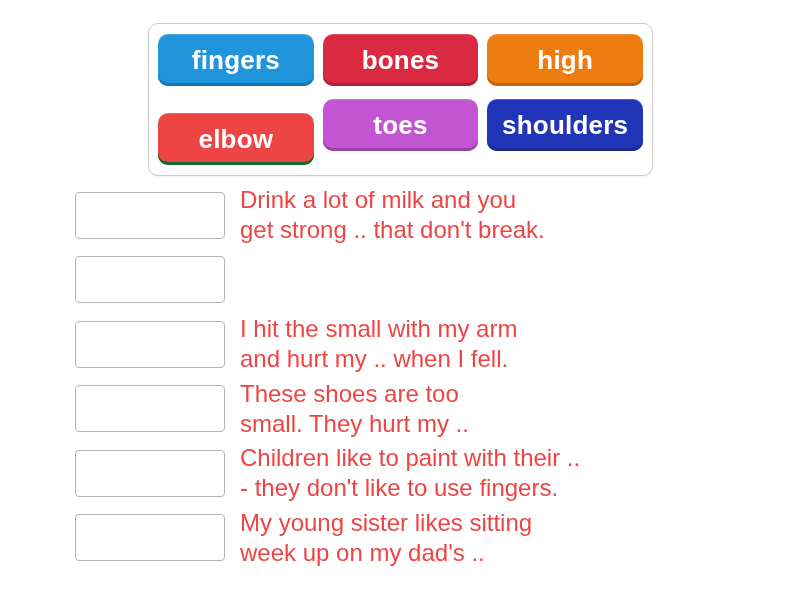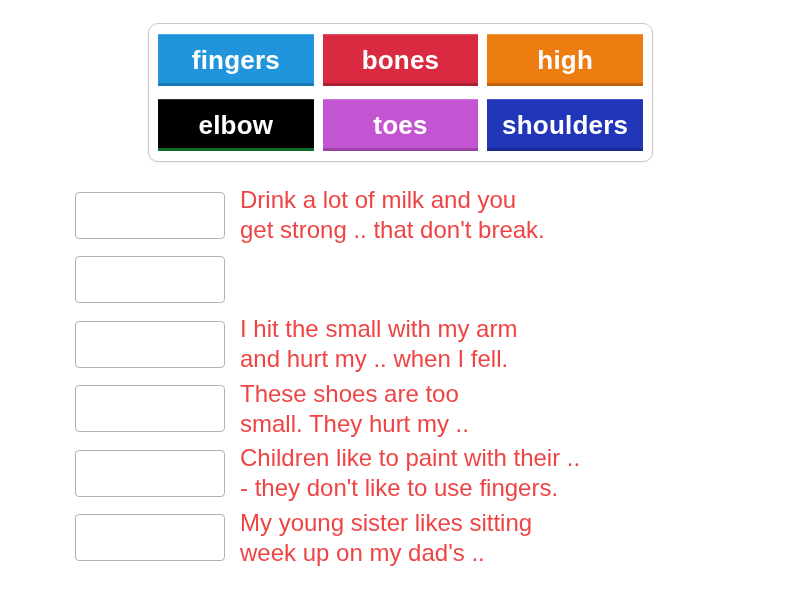--- a/index.html
+++ b/index.html
@@ -27,21 +27,21 @@
     border-radius: 10px;
     padding: 10px 9px;
     display: flex;
     flex-wrap: wrap;
     gap: 13px 9px;
     box-shadow: 0 1px 2px rgba(0,0,0,0.06);
   }
   .tile {
     flex: 0 0 calc(33.333% - 6px);
     height: 52px;
-    border-radius: 0;
+    border-radius: 10px;
     display: flex;
     align-items: center;
     justify-content: center;
     color: #ffffff;
     font-weight: 700;
     font-size: 26px;
     letter-spacing: 0.2px;
     box-shadow: inset 0 -3px 0 rgba(0,0,0,0.22), inset 0 1px 0 rgba(255,255,255,0.18);
     cursor: grab;
     user-select: none;
@@ -78,21 +78,21 @@
 </style>
 </head>
 <body>
 
 <div id="stage">
 
   <div class="word-bank">
     <div class="tile" style="background: rgb(32, 149, 219); box-shadow: rgb(24, 120, 178) 0px -3px 0px inset, rgba(255, 255, 255, 0.18) 0px 1px 0px inset;">fingers</div>
     <div class="tile" style="background: rgb(217, 42, 65); box-shadow: rgb(173, 33, 52) 0px -3px 0px inset, rgba(255, 255, 255, 0.18) 0px 1px 0px inset;">bones</div>
     <div class="tile" style="background: rgb(238, 125, 17); box-shadow: rgb(192, 100, 13) 0px -3px 0px inset, rgba(255, 255, 255, 0.18) 0px 1px 0px inset;">high</div>
-    <div class="tile" style="background: #000000; box-shadow: rgb(16, 108, 45) 0px -3px 0px inset, rgba(255, 255, 255, 0.18) 0px 1px 0px inset;">elbow</div>
+    <div class="tile" style="background: #ef4444; box-shadow: rgb(16, 108, 45) 0px -3px 0px inset, rgba(255, 255, 255, 0.18) 0px 1px 0px inset; margin-top: 14px;">elbow</div>
     <div class="tile" style="background: rgb(196, 85, 210); box-shadow: rgb(157, 67, 168) 0px -3px 0px inset, rgba(255, 255, 255, 0.18) 0px 1px 0px inset;">toes</div>
     <div class="tile" style="background: rgb(33, 53, 184); box-shadow: rgb(25, 42, 145) 0px -3px 0px inset, rgba(255, 255, 255, 0.18) 0px 1px 0px inset;">shoulders</div>
   </div>
 
   <div class="match-list">
 
     <div class="match-item">
       <div class="answer-slot"></div>
       <div class="clue">
         <span>Drink a lot of milk and you</span>

